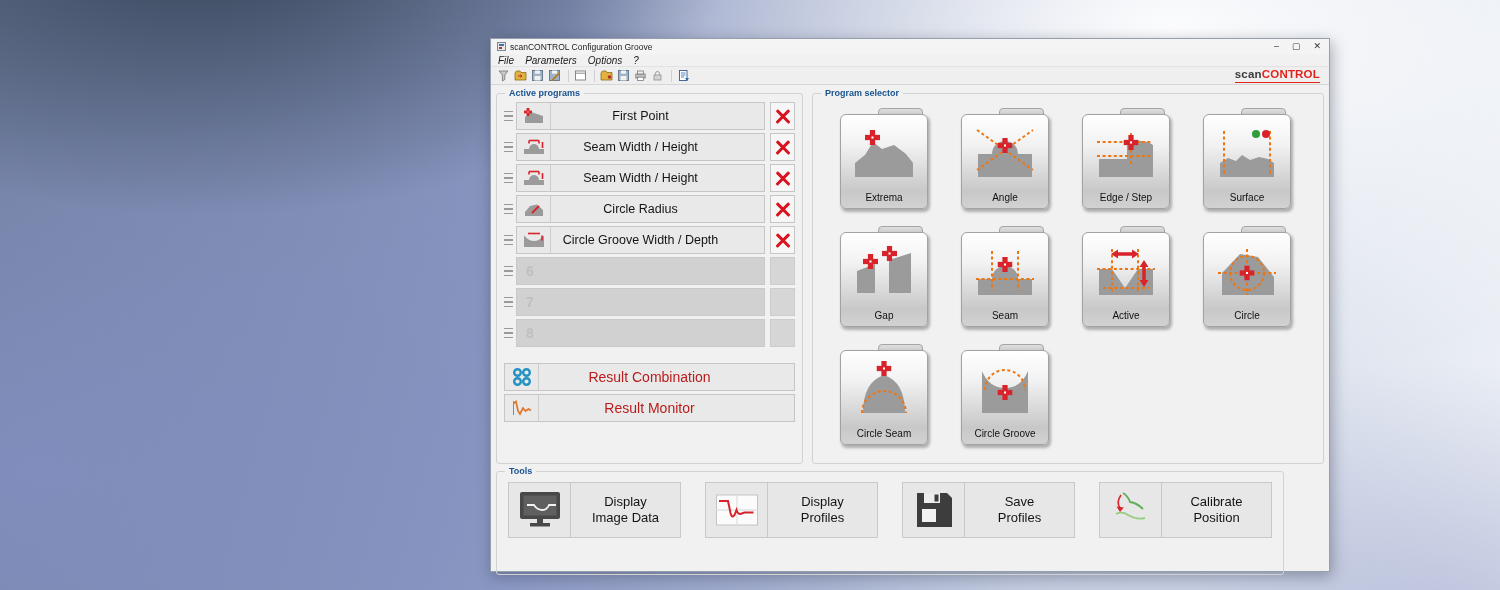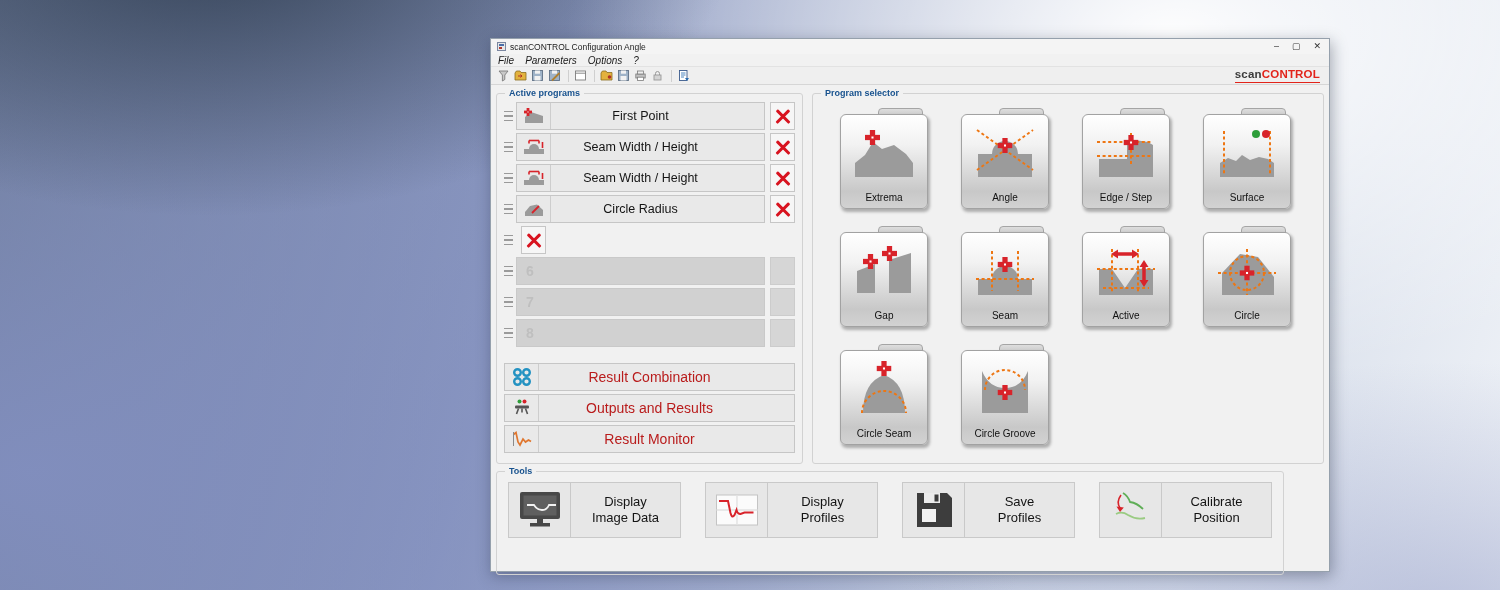--- a/index.html
+++ b/index.html
@@ -236,21 +236,21 @@
 
 <div class="stage">
   <div class="win">
 
     <div class="titlebar">
       <svg width="9" height="9" viewBox="0 0 9 9">
           <rect x="0.5" y="0.5" width="8" height="8" fill="#e8e8e8" stroke="#7a86a0"></rect>
           <rect x="2" y="2" width="5" height="2" fill="#4a6ea8"></rect>
           <rect x="2" y="5" width="3" height="2" fill="#b0392f"></rect>
         </svg>
-      <span class="ttl">scanCONTROL Configuration Angle</span>
+      <span class="ttl">scanCONTROL Configuration Groove</span>
       <span class="winbtns">
         <span class="winbtn">–</span>
         <span class="winbtn">▢</span>
         <span class="winbtn">✕</span>
       </span>
     </div>
 
     <div class="menubar">
       <span class="mi">File</span>
       <span class="mi">Parameters</span>
@@ -390,20 +390,28 @@
                 </span>
               <span class="plabel">Circle Radius</span>
             </div>
             <span class="px">
                 <span class="x-icon"></span>
               </span>
           </div>
 
           <div class="prow">
             <span class="handle"></span>
+            <div class="pmain">
+              <span class="icon-cell">
+                  <svg width="24" height="18">
+                    <use href="#mi-cgroove"></use>
+                  </svg>
+                </span>
+              <span class="plabel">Circle Groove Width / Depth</span>
+            </div>
             <span class="px">
                 <span class="x-icon"></span>
               </span>
           </div>
 
           <div class="prow empty">
             <span class="handle"></span>
             <div class="pmain">
               <span class="num">6</span>
             </div>
@@ -432,28 +440,20 @@
             <span class="icon-cell">
                 <svg width="20" height="20">
                   <use href="#bi-comb"></use>
                 </svg>
               </span>
             <span class="pbtn-label">Result Combination</span>
           </div>
           <div class="lbtn">
             <span class="icon-cell">
                 <svg width="20" height="20">
-                  <use href="#bi-out"></use>
-                </svg>
-              </span>
-            <span class="pbtn-label">Outputs and Results</span>
-          </div>
-          <div class="lbtn">
-            <span class="icon-cell">
-                <svg width="20" height="20">
                   <use href="#bi-mon"></use>
                 </svg>
               </span>
             <span class="pbtn-label">Result Monitor</span>
           </div>
         </div>
       </div>
 
       <div class="gb gb-programs">
         <span class="gb-label">Program selector</span>

